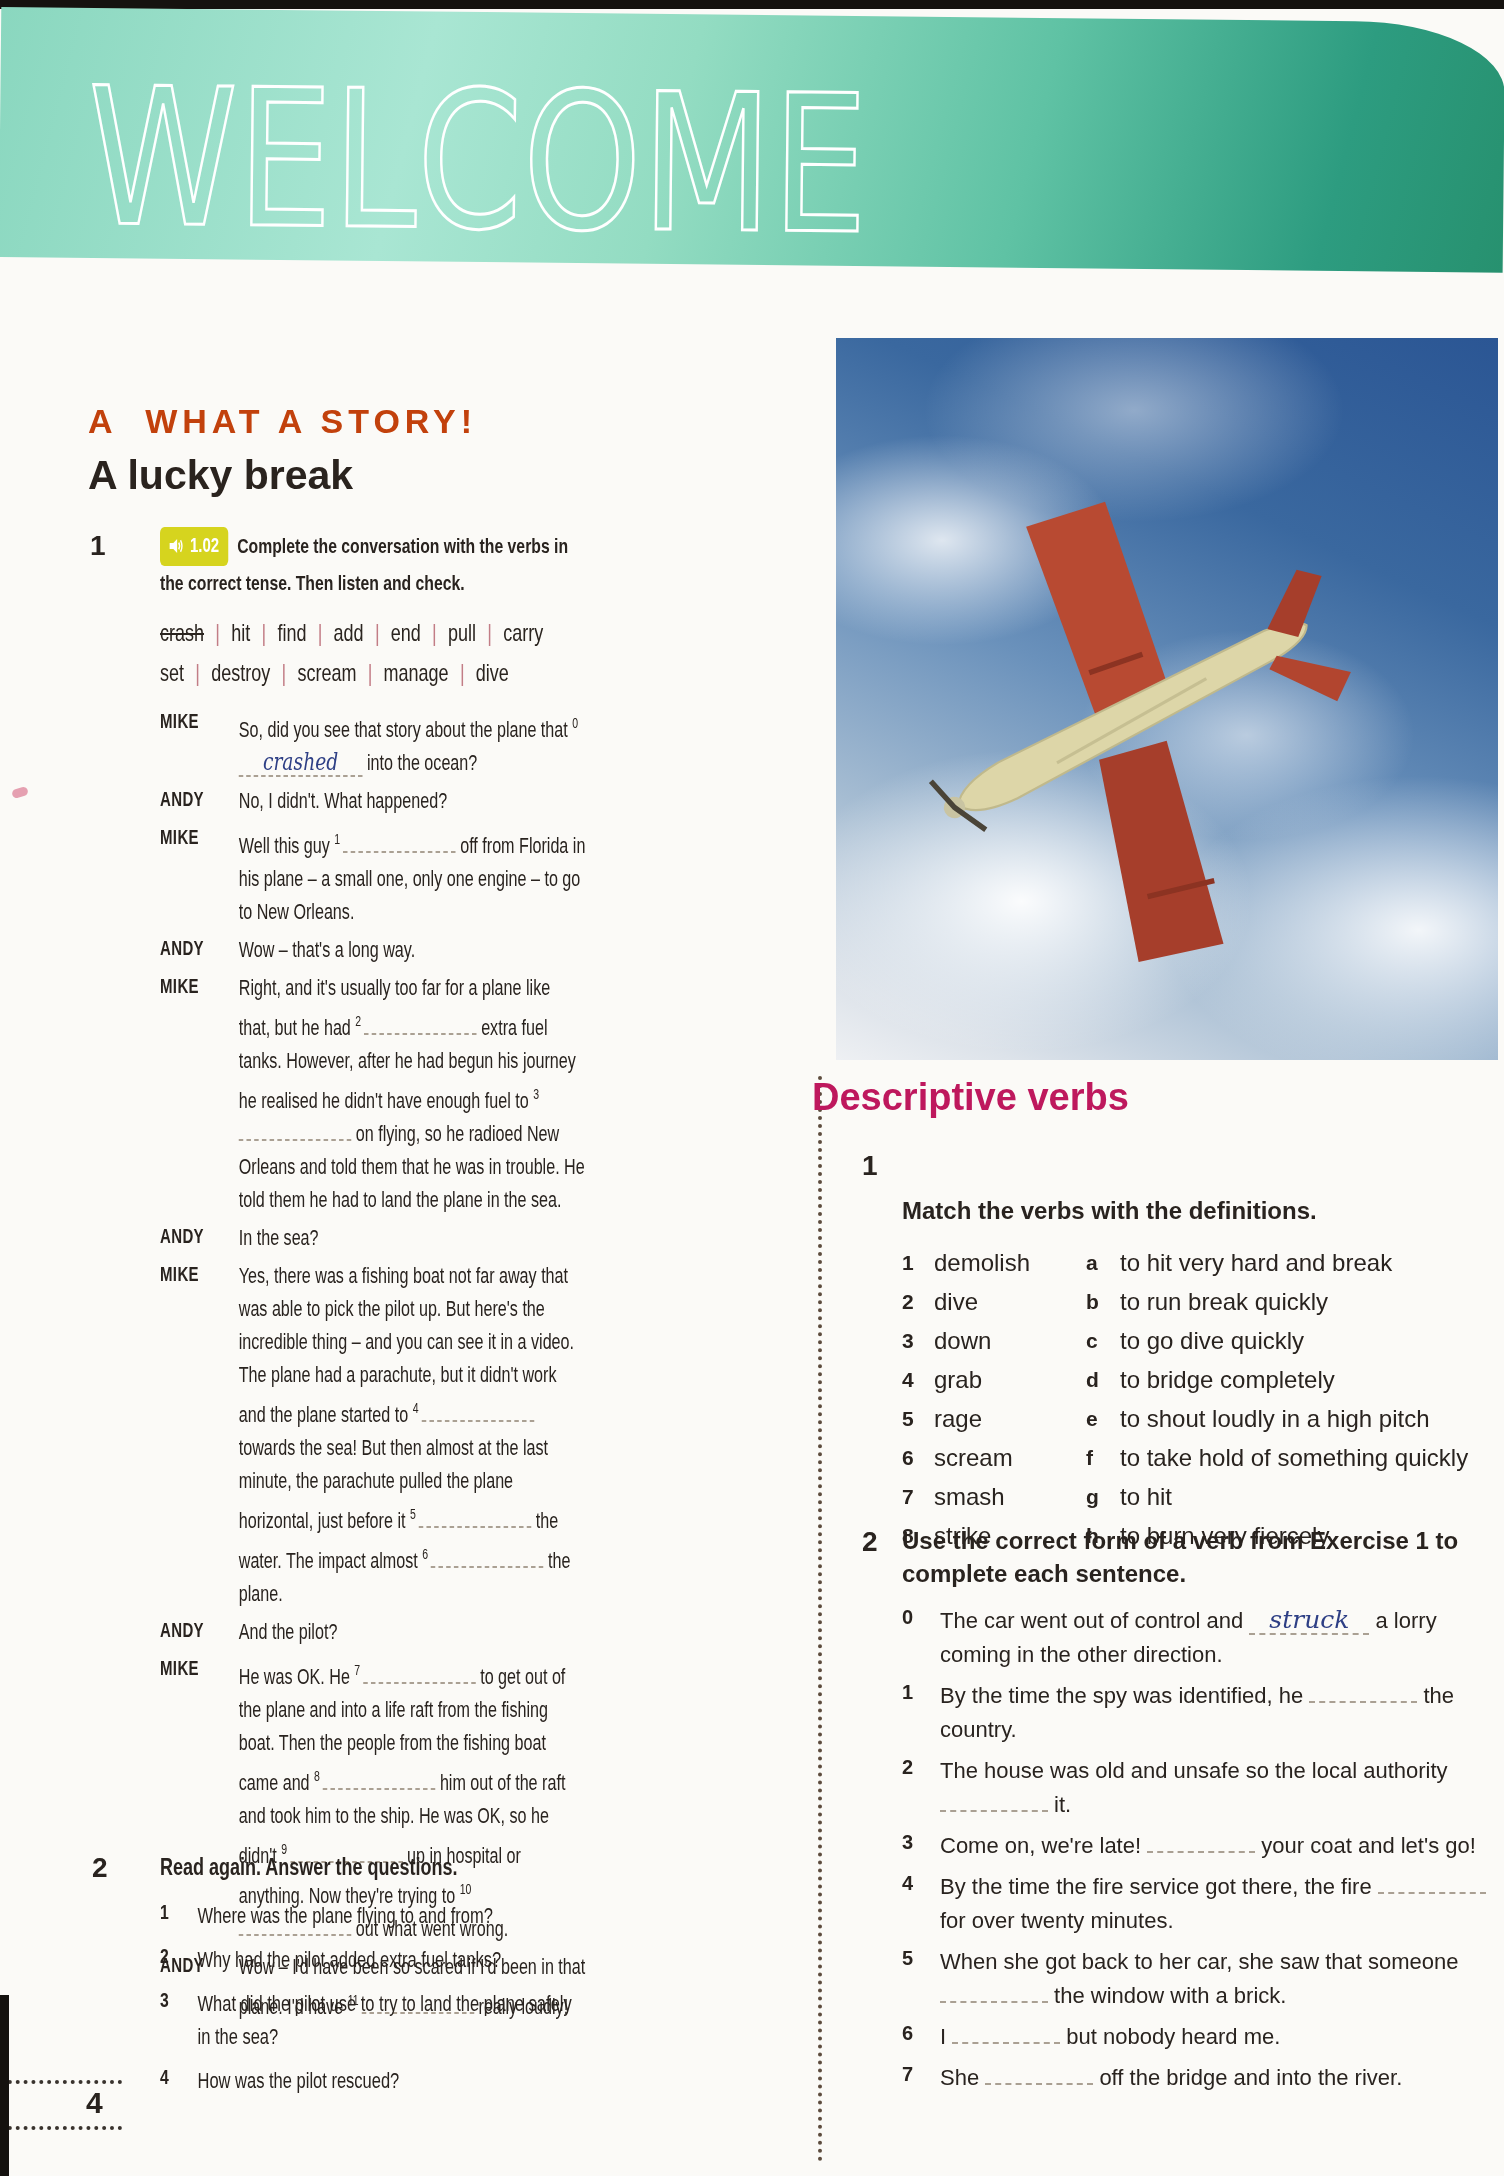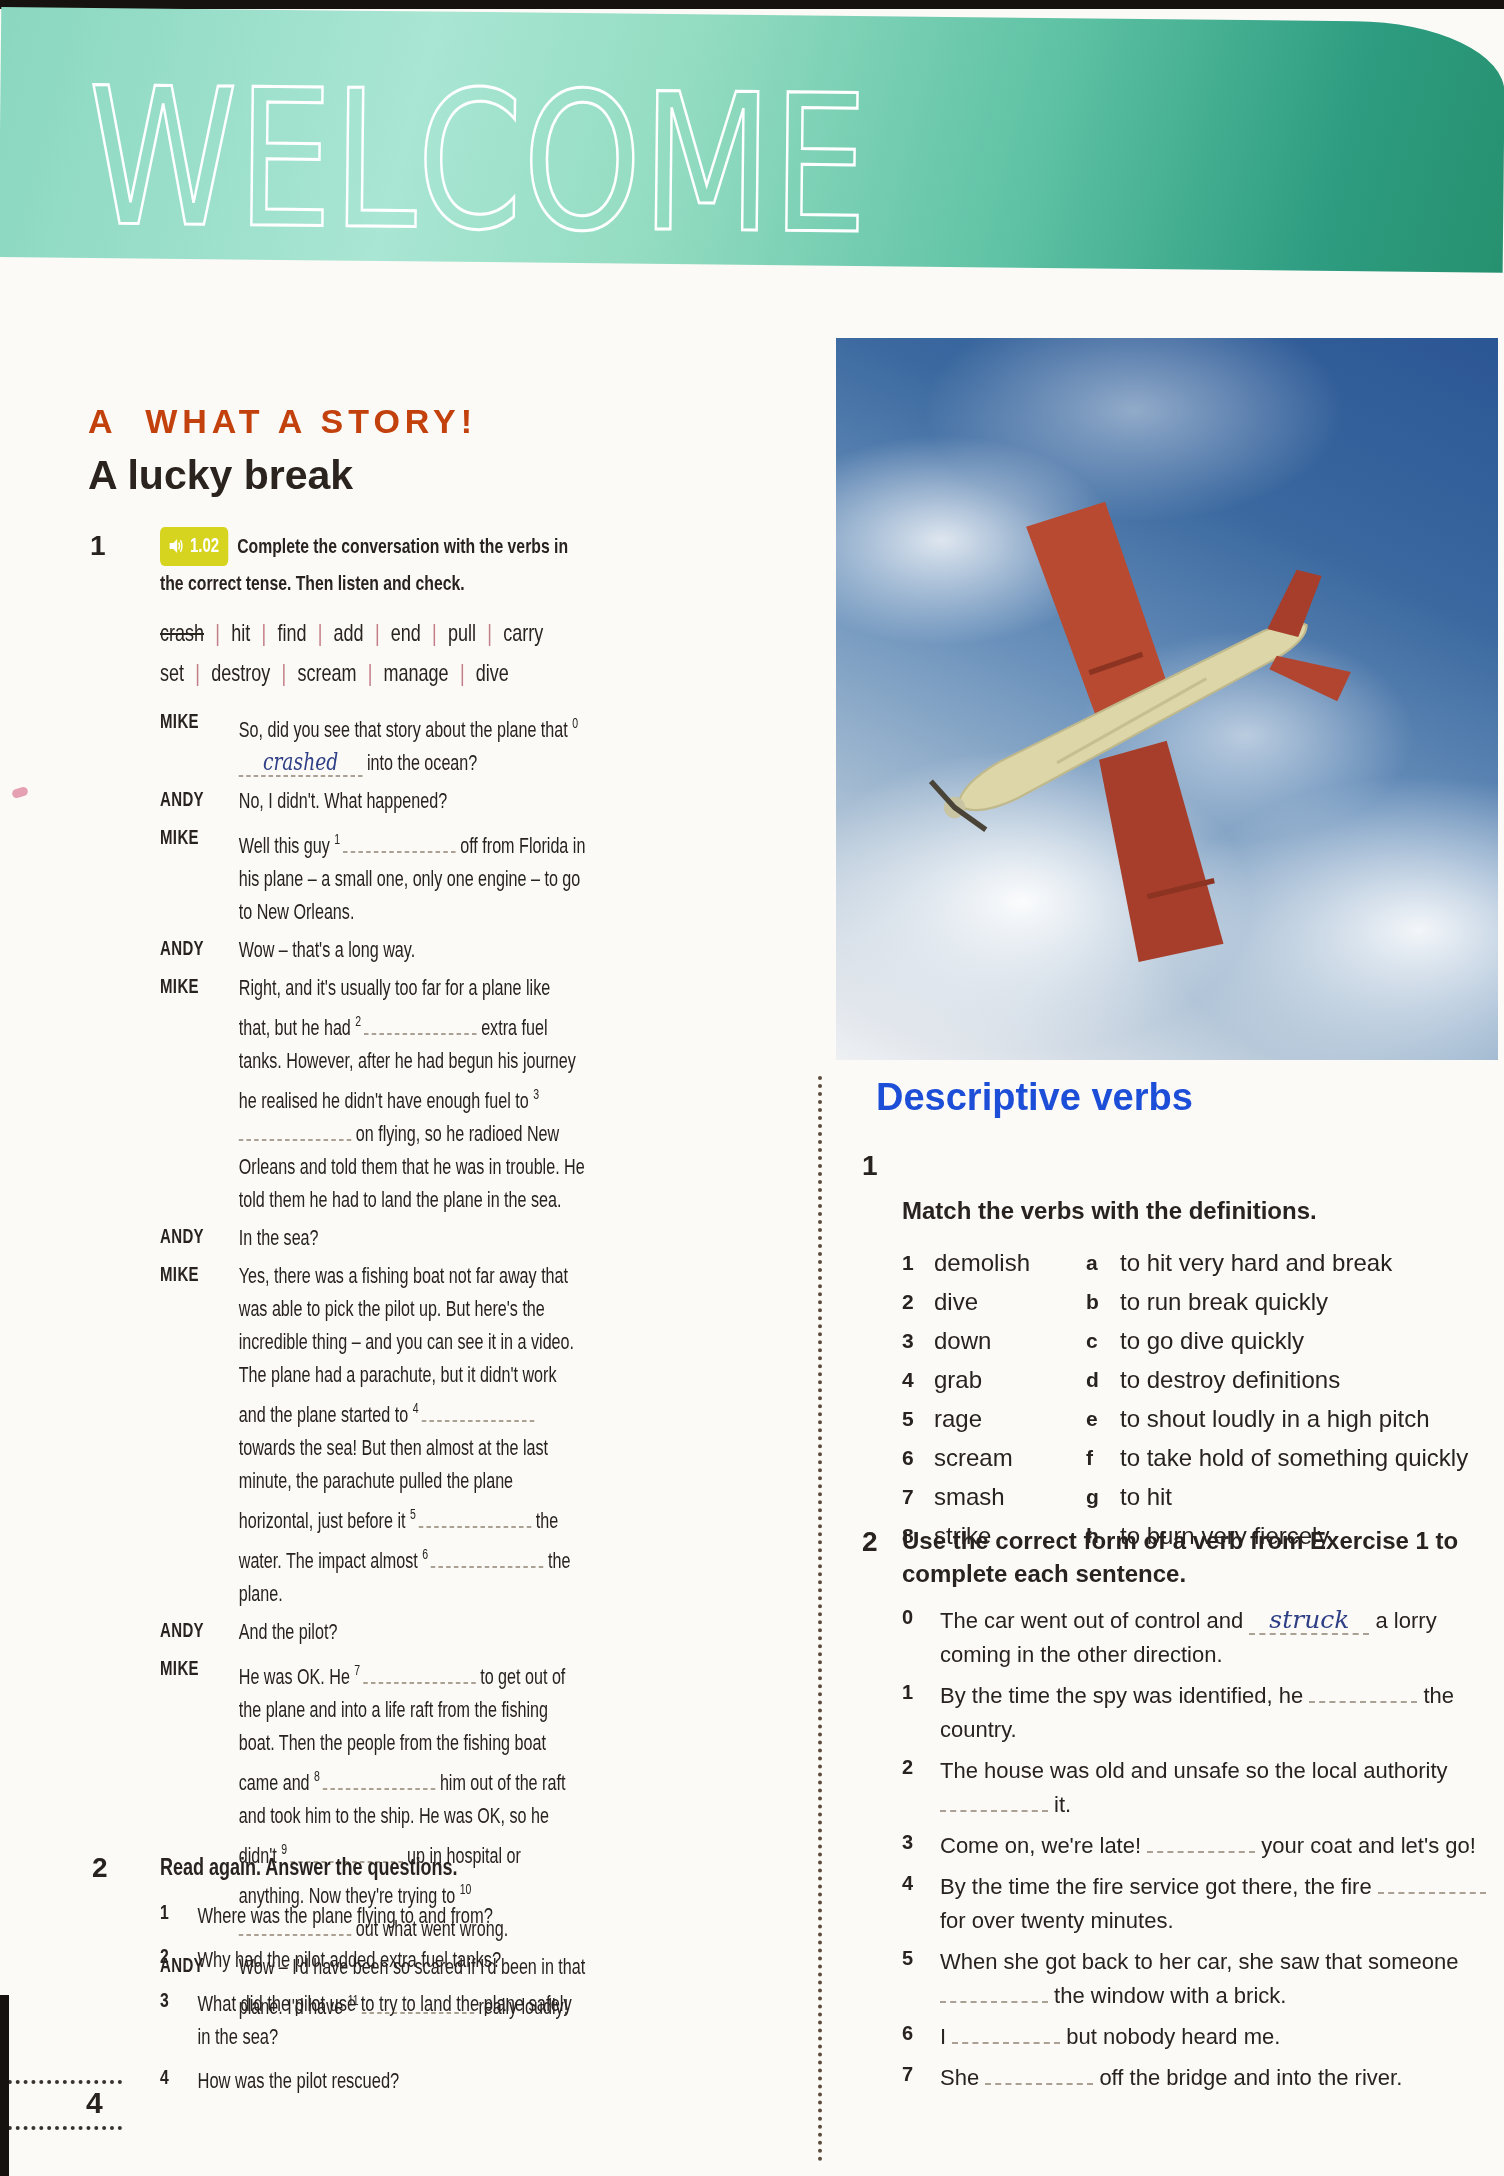--- a/index.html
+++ b/index.html
@@ -64,21 +64,21 @@
   .ex2 .instr{font-size:24px;}
   .qlist{margin-top:16px;}
   .qrow{display:flex;margin-bottom:11px;}
   .qnum{width:50px;flex:0 0 50px;font-weight:700;font-size:21px;padding-top:1px;}
   .qtext{flex:1;font-size:22px;line-height:33px;}
 
   
   .divider{position:absolute;left:818px;top:1076px;height:1086px;width:0;border-left:4px dotted #5d4c3e;}
 
   
-  .rhead{position:absolute;left:876px;top:1076px;font-size:38px;font-weight:700;color:#1d4ed8;}
+  .rhead{position:absolute;left:812px;top:1076px;font-size:38px;font-weight:700;color:#be185d;}
   .rex1{position:absolute;left:862px;top:1150px;width:630px;}
   .rex1 .instr,.rex2 .instr{font-size:24px;font-weight:700;line-height:33px;}
   .match{margin-top:16px;}
   .mrow{display:flex;line-height:39px;font-size:24px;}
   .mn{width:32px;flex:0 0 32px;font-weight:700;font-size:21px;}
   .mverb{width:152px;flex:0 0 152px;}
   .ml{width:34px;flex:0 0 34px;font-weight:700;font-size:21px;}
   .mdef{flex:1;}
   .rex2{position:absolute;left:862px;top:1524px;width:632px;}
   .slist{margin-top:14px;}
@@ -228,21 +228,21 @@
         <div class="mrow">
           <span class="mn">3</span>
           <span class="mverb">down</span>
           <span class="ml">c</span>
           <span class="mdef">to go dive quickly</span>
         </div>
         <div class="mrow">
           <span class="mn">4</span>
           <span class="mverb">grab</span>
           <span class="ml">d</span>
-          <span class="mdef">to destroy definitions</span>
+          <span class="mdef">to bridge completely</span>
         </div>
         <div class="mrow">
           <span class="mn">5</span>
           <span class="mverb">rage</span>
           <span class="ml">e</span>
           <span class="mdef">to shout loudly in a high pitch</span>
         </div>
         <div class="mrow">
           <span class="mn">6</span>
           <span class="mverb">scream</span>

